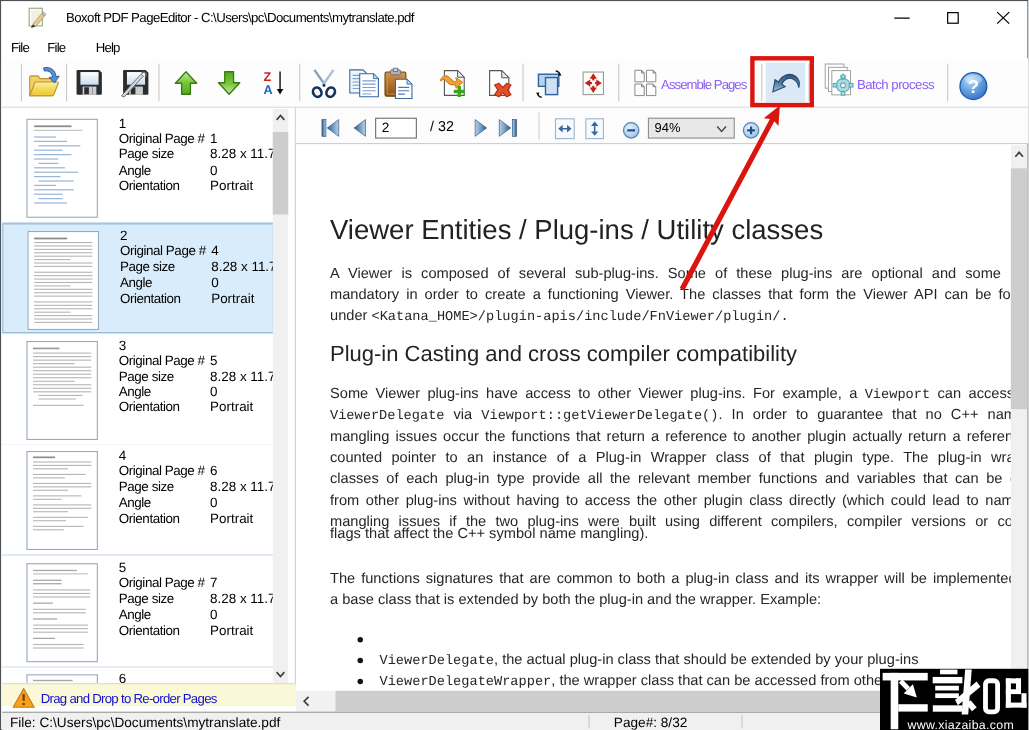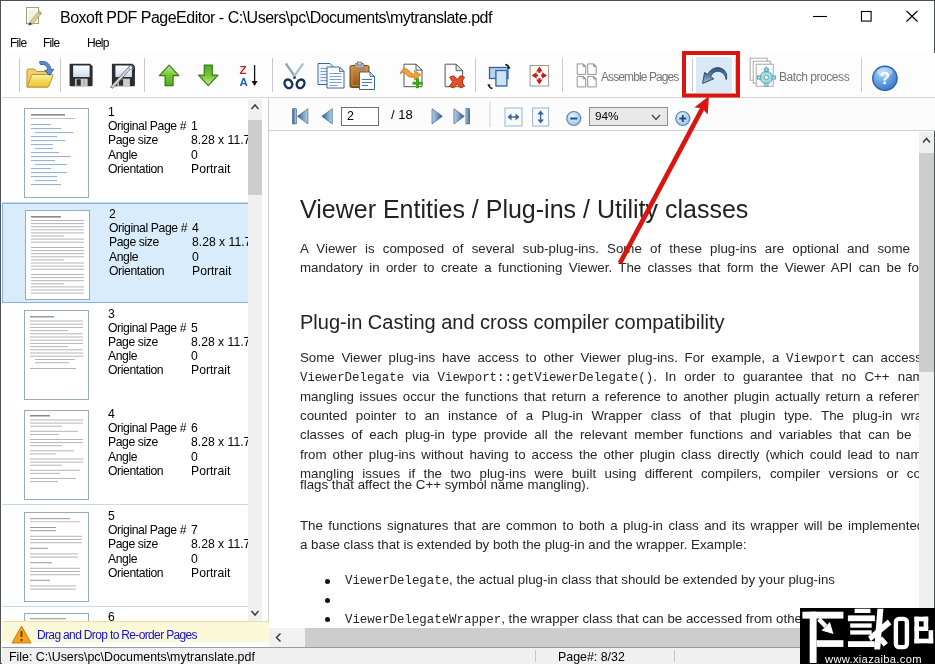--- a/index.html
+++ b/index.html
@@ -1,28 +1,28 @@
 <!DOCTYPE html>
 <html><head>
 <meta charset="utf-8">
 <style>
 * { margin:0; padding:0; box-sizing:border-box; }
 html,body { width:935px; height:664px; overflow:hidden; }
 body { font-family:"Liberation Sans", sans-serif; background:#fff; position:relative; }
 .abs { position:absolute; }
 .win { position:absolute; left:0; top:0; width:935px; height:664px; border:1px solid #4d5254; background:#fff; }
 
-.title-text { position:absolute; left:59px; top:8px; font-size:16px; color:#000; letter-spacing:-0.5px; }
+.title-text { position:absolute; left:59px; top:8px; font-size:12px; color:#000; letter-spacing:-0.5px; }
 
 .menubar { position:absolute; left:1px; top:30px; width:838px; height:22px; background:#fff; font-size:12px; letter-spacing:-0.75px; }
 .menubar span { position:absolute; top:5px; }
 
 .toolbar { position:absolute; left:1px; top:52px; width:933px; height:45px; background:#fdfdfd; border-bottom:1px solid #d6d6d6; }
 .tsep { position:absolute; top:5px; height:34px; width:1px; background:#c9c9c9; }
-.tlabel { position:absolute; font-size:12px; color:#737373; top:17px; letter-spacing:-0.75px; }
+.tlabel { position:absolute; font-size:12px; color:#8b5cf6; top:17px; letter-spacing:-0.75px; }
 
 .leftpanel { position:absolute; left:1px; top:97px; width:266px; height:523px; background:#fff; overflow:hidden; }
 .entry { position:absolute; left:0; width:247px; height:101px; background:#fff; }
 .entry .sep { position:absolute; left:0; bottom:0; width:247px; height:1px; background:#c8d8ea; }
 .entrysel { position:absolute; left:0; width:247px; height:100px; background:#d9ecfb; border:1px solid #84b2da; }
 .thumb { position:absolute; left:22px; top:6px; width:65px; height:90px; background:#fff; border:1px solid #96aac0; }
 .meta { position:absolute; left:106px; top:3px; font-size:12.2px; color:#000; letter-spacing:-0.4px; }
 .meta div { position:absolute; left:0; white-space:nowrap; }
 .meta .v { position:absolute; left:83px; letter-spacing:0px; }
 .sb-track { position:absolute; background:#f0f0f0; }
@@ -485,44 +485,45 @@
 <path d="M271.6 12.5 L268.3 16.5 L275 16.5 Z" fill="#3864a0"></path>
 <path d="M271.6 25.5 L268.3 21.5 L275 21.5 Z" fill="#3864a0"></path>
 <line x1="271.6" y1="16" x2="271.6" y2="22" stroke="#3864a0" stroke-width="1.4"></line>
 <circle cx="304.8" cy="20.5" r="7" fill="url(#zb)" stroke="#5a86b4" stroke-width="1.2"></circle>
 <line x1="301.3" y1="20.5" x2="308.3" y2="20.5" stroke="#1e4e8c" stroke-width="2"></line>
 <circle cx="413.8" cy="20.5" r="7" fill="url(#zb)" stroke="#5a86b4" stroke-width="1.2"></circle>
 <line x1="410.3" y1="20.5" x2="417.3" y2="20.5" stroke="#1e4e8c" stroke-width="2"></line>
 <line x1="413.8" y1="17" x2="413.8" y2="24" stroke="#1e4e8c" stroke-width="2"></line>
 </svg>
       <div style="position:absolute;left:72px;top:9px;width:38px;height:19px;background:#fff;border:1px solid #6e6e6e;font-size:12.4px;line-height:17px;padding-left:5px">2</div>
-      <span style="position:absolute;left:122px;top:9px;font-size:13px">/ 18</span>
+      <span style="position:absolute;left:122px;top:9px;font-size:13px">/ 32</span>
       <div style="position:absolute;left:320px;top:8.5px;width:79px;height:19px;background:#e9e8e6;border:1px solid #8f8f8f;font-size:11.8px;line-height:17px;padding-left:5px">94%<svg style="position:absolute;right:6px;top:6px" width="10" height="7">
           <path d="M1 1 L5 5.5 L9 1" fill="none" stroke="#444" stroke-width="1.3"></path>
         </svg></div>
     </div>
 
   <div class="doc" id="doc">
       <div class="dline" style="left:30px;top:63px;font-size:25px;letter-spacing:0px">Viewer Entities / Plug-ins / Utility classes</div>
       <div class="dline" style="left:30px;top:178.6px;font-size:20px">Plug-in Casting and cross compiler compatibility</div>
       <div class="jline" style="left:30px;top:108.5px;width:610px">A Viewer is composed of several sub-plug-ins. Some of these plug-ins are optional and some</div>
       <div class="jline" style="left:30px;top:127.9px;width:641px">mandatory in order to create a functioning Viewer. The classes that form the Viewer API can be found</div>
+      <div class="lline" style="left:30px;top:147.3px">under <span class="mono">&lt;Katana_HOME&gt;/plugin-apis/include/FnViewer/plugin/.</span></div>
       <div class="jline" style="left:30px;top:217.8px;width:636px">Some Viewer plug-ins have access to other Viewer plug-ins. For example, a <span class="mono">Viewport</span> can access a</div>
       <div class="jline" style="left:30px;top:237.2px;width:631px"><span class="mono">ViewerDelegate</span> via <span class="mono">Viewport::getViewerDelegate()</span>. In order to guarantee that no C++ name</div>
       <div class="jline" style="left:30px;top:256.6px;width:635px">mangling issues occur the functions that return a reference to another plugin actually return a reference</div>
       <div class="jline" style="left:30px;top:276.0px;width:649px">counted pointer to an instance of a Plug-in Wrapper class of that plugin type. The plug-in wrapper</div>
       <div class="jline" style="left:30px;top:295.4px;width:653px">classes of each plug-in type provide all the relevant member functions and variables that can be called</div>
       <div class="jline" style="left:30px;top:314.8px;width:629px">from other plug-ins without having to access the other plugin class directly (which could lead to name</div>
       <div class="jline" style="left:30px;top:334.2px;width:657px">mangling issues if the two plug-ins were built using different compilers, compiler versions or compiler</div>
       <div class="lline" style="left:30px;top:345px">flags that affect the C++ symbol name mangling).</div>
       <div class="jline" style="left:30px;top:385.7px;width:640px">The functions signatures that are common to both a plug-in class and its wrapper will be implemented in</div>
       <div class="lline" style="left:30px;top:405.2px">a base class that is extended by both the plug-in and the wrapper. Example:</div>
       <div class="bdot" style="left:54.5px;top:447.1px"></div>
       <div class="bdot" style="left:54.5px;top:466.0px"></div>
-      <div class="lline" style="left:75px;top:440px"><span class="mono">ViewerDelegate</span>, the actual plug-in class that should be extended by your plug-ins</div>
+      <div class="lline" style="left:75px;top:460.0px"><span class="mono">ViewerDelegate</span>, the actual plug-in class that should be extended by your plug-ins</div>
       <div class="bdot" style="left:54.5px;top:485.3px"></div>
       <div class="lline" style="left:75px;top:479.3px"><span class="mono">ViewerDelegateWrapper</span>, the wrapper class that can be accessed from other plug-ins</div>
     </div>
 
   <div class="sb-track" style="left:918px;top:131px;width:15px;height:496px"></div>
   <svg style="position:absolute;left:918px;top:131px" width="15" height="17">
       <path d="M4 10.5 L7.5 6.5 L11 10.5" fill="none" stroke="#3c3c3c" stroke-width="1.5"></path>
     </svg>
   <div class="sb-thumb" style="left:918px;top:152px;width:15px;height:219px"></div>
 

